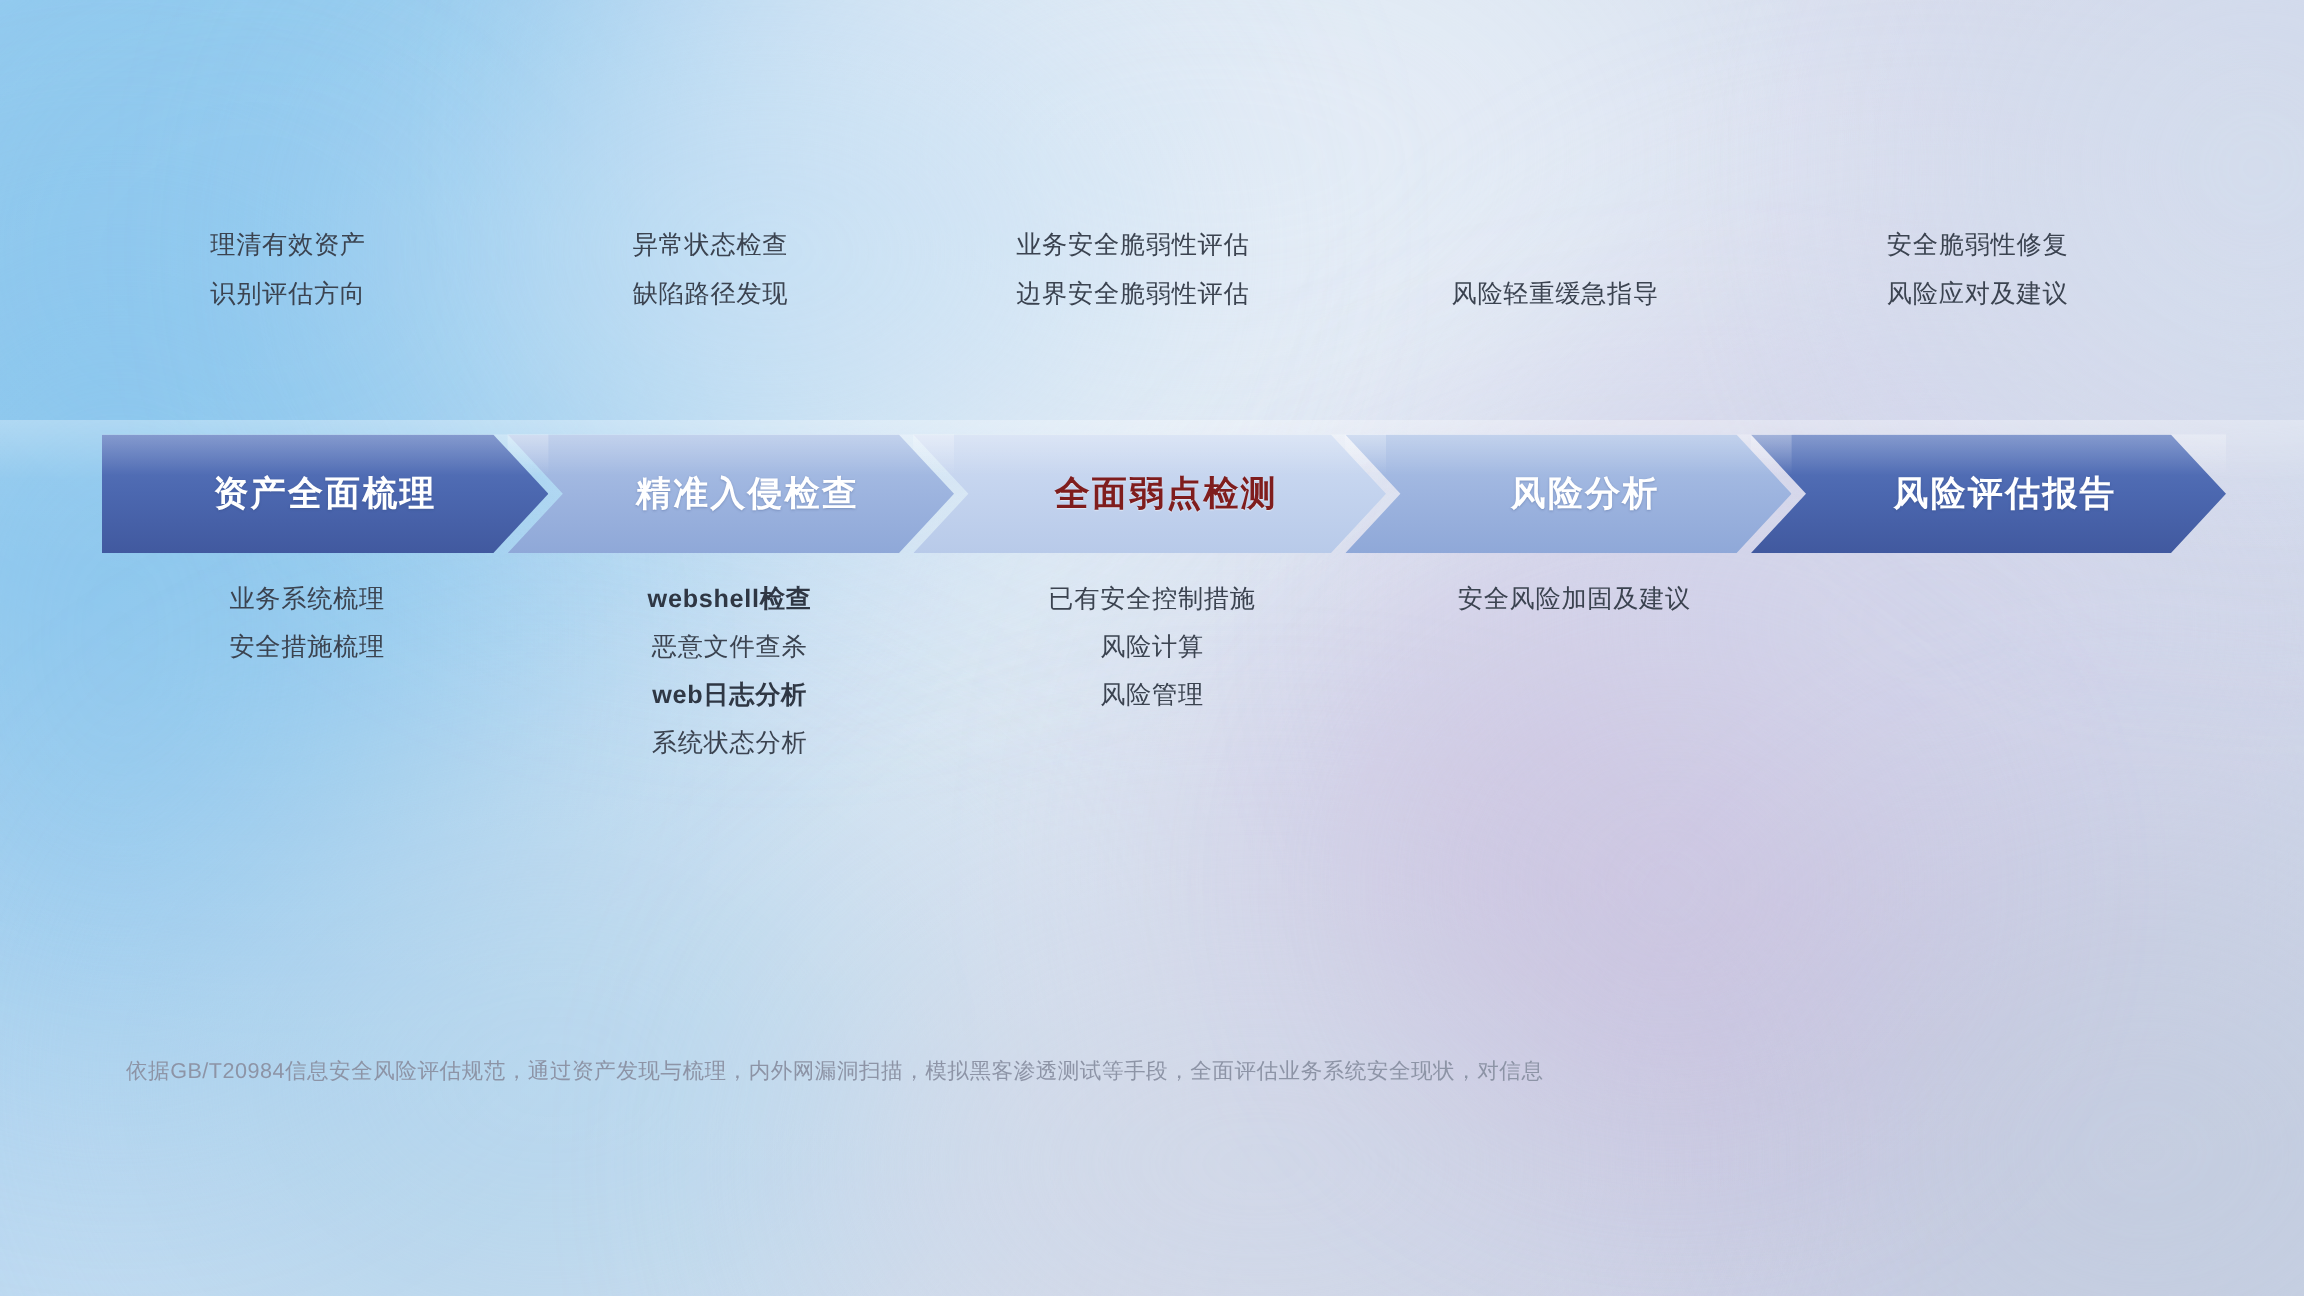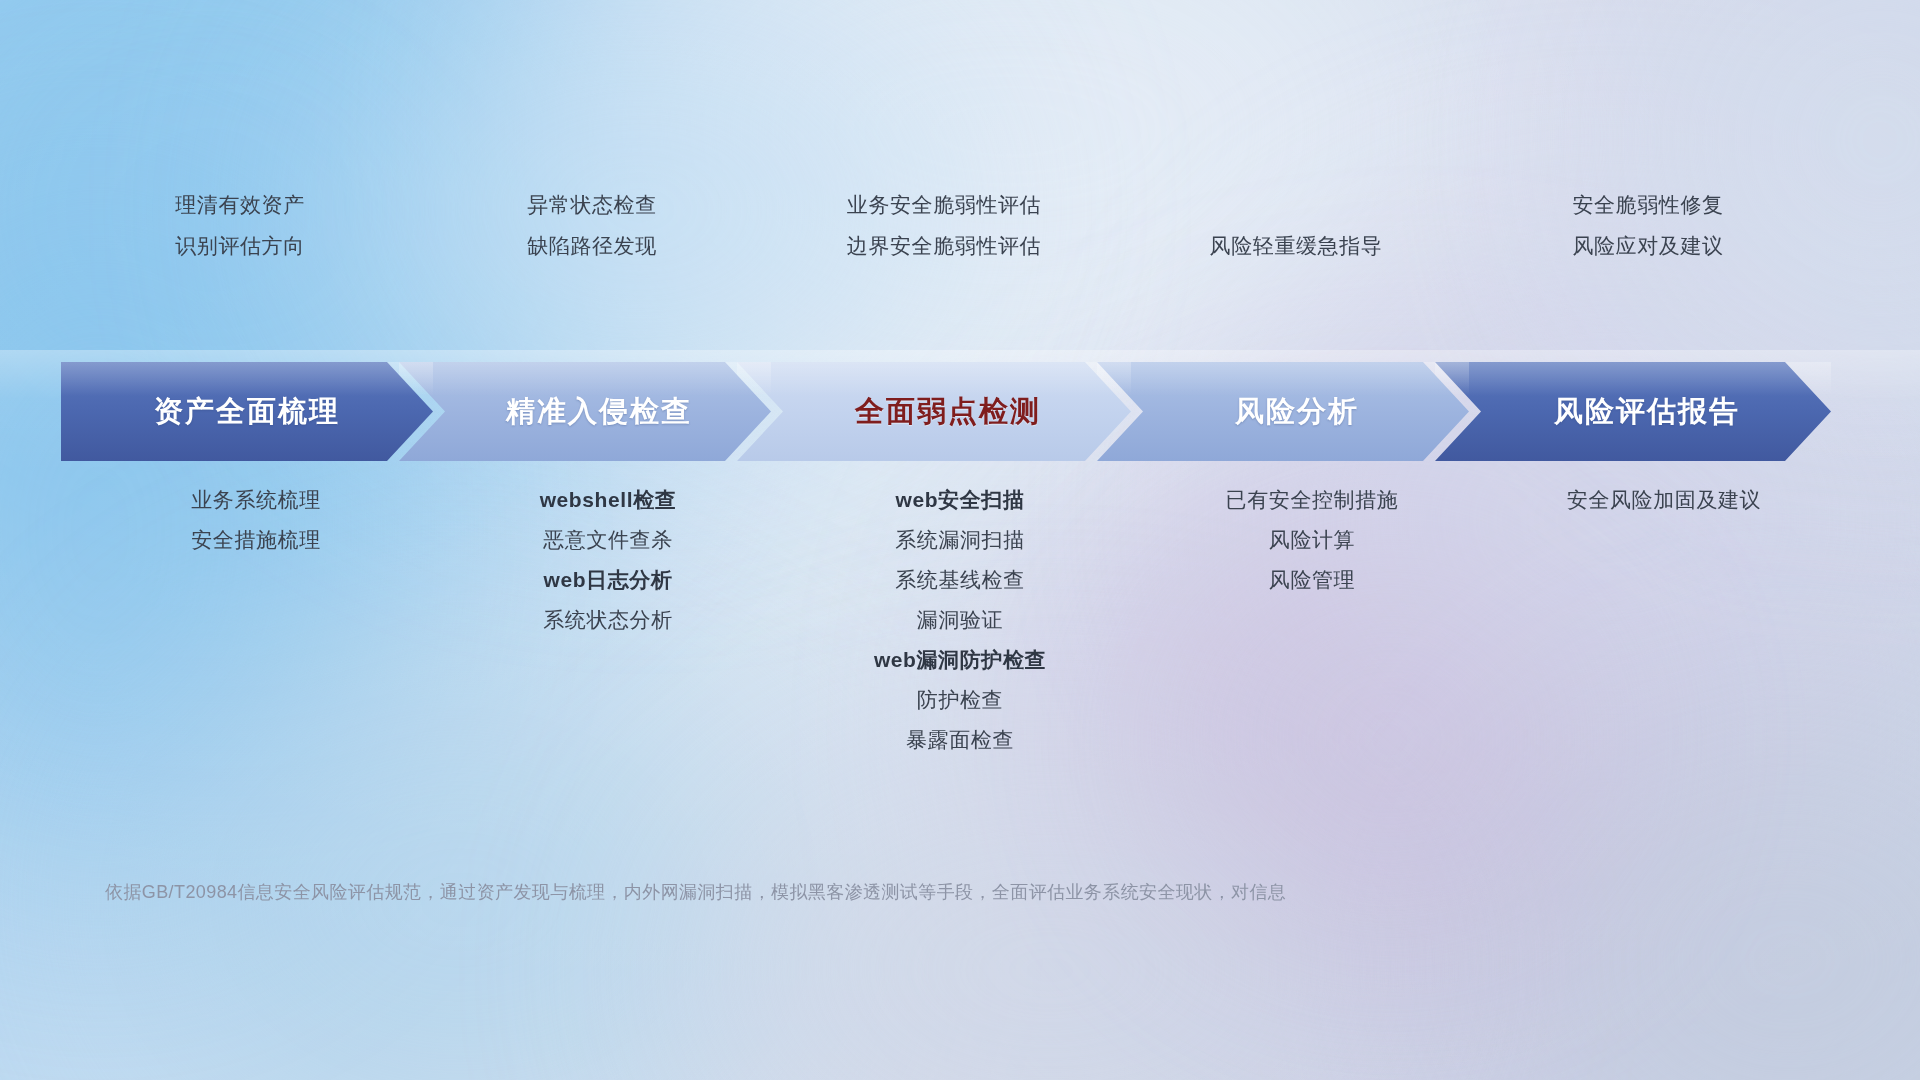--- a/index.html
+++ b/index.html
@@ -38,21 +38,21 @@
 
   
   #toprow{left:64px;top:184px;width:1760px;}
   #toprow .col{width:20%;}
   .tl{
     font-size:21px;color:#3b4350;line-height:41px;
     letter-spacing:.6px;white-space:nowrap;
   }
 
   
-  #arrows{position:absolute;left:61px;top:362px;width:1770px;height:99px;}
+  #arrows{position:absolute;left:85px;top:362px;width:1770px;height:99px;}
   .arrow{
     position:absolute;top:0;height:99px;
     display:flex;align-items:center;justify-content:center;
   }
   .arrow .shape{
     position:absolute;inset:0;
     clip-path:polygon(0 0, calc(100% - 46px) 0, 100% 50%, calc(100% - 46px) 100%, 0 100%);
   }
   .arrow.notch .shape{
     clip-path:polygon(0 0, calc(100% - 46px) 0, 100% 50%, calc(100% - 46px) 100%, 0 100%, 46px 50%);
@@ -186,29 +186,20 @@
       <div class="bi">安全措施梳理</div>
     </div>
 
     <div class="col">
       <div class="bi strong">webshell检查</div>
       <div class="bi">恶意文件查杀</div>
       <div class="bi strong">web日志分析</div>
       <div class="bi">系统状态分析</div>
     </div>
 
-    <div class="col">
-      <div class="bi strong">web安全扫描</div>
-      <div class="bi">系统漏洞扫描</div>
-      <div class="bi">系统基线检查</div>
-      <div class="bi">漏洞验证</div>
-      <div class="bi strong">web漏洞防护检查</div>
-      <div class="bi">防护检查</div>
-      <div class="bi">暴露面检查</div>
-    </div>
 
     <div class="col">
       <div class="bi">已有安全控制措施</div>
       <div class="bi">风险计算</div>
       <div class="bi">风险管理</div>
     </div>
 
     <div class="col">
       <div class="bi">安全风险加固及建议</div>
     </div>

